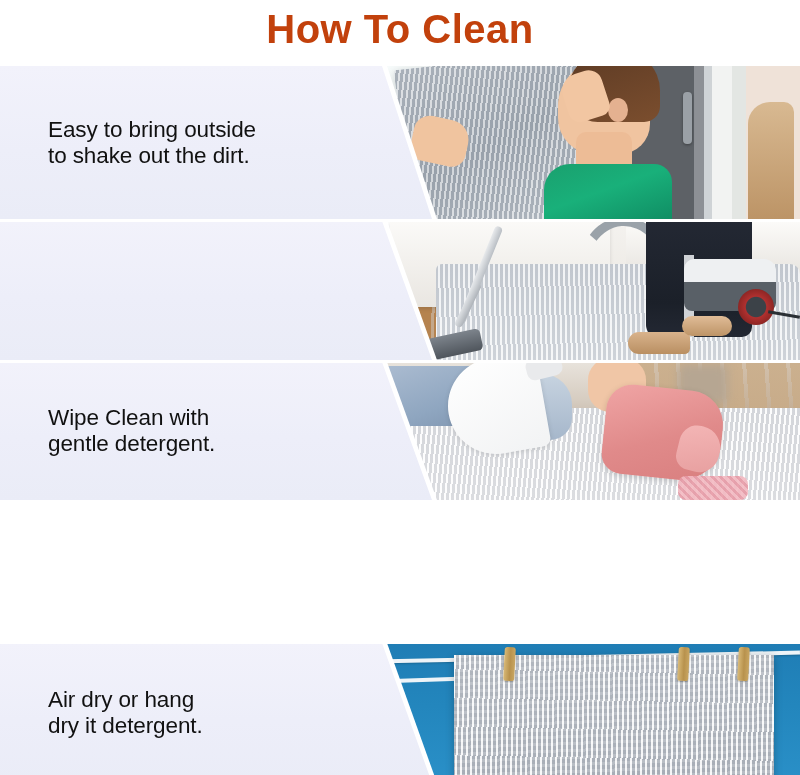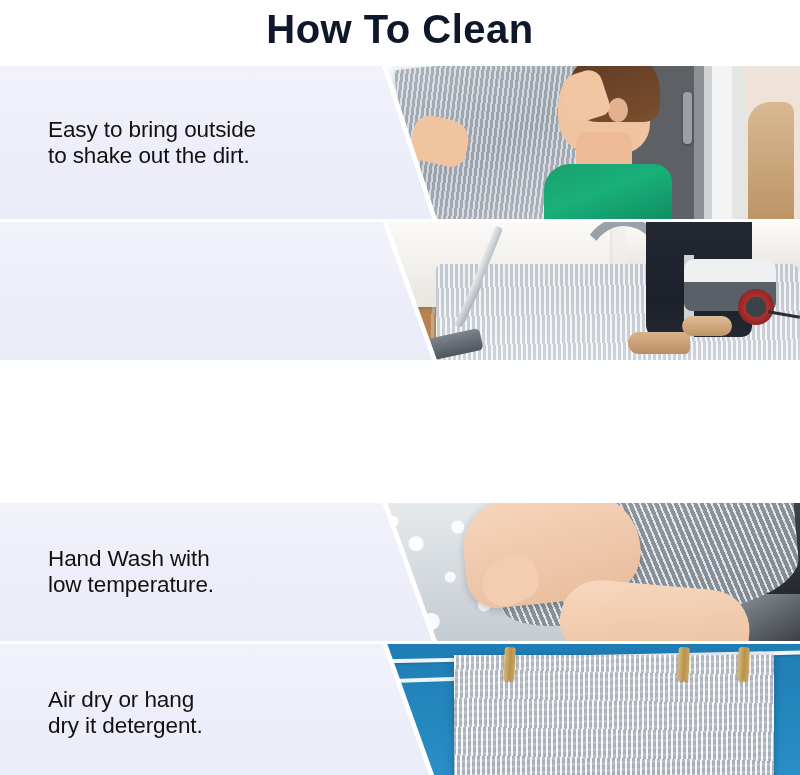--- a/index.html
+++ b/index.html
@@ -28,21 +28,21 @@
     height: 58px;
     display: flex;
     align-items: center;
     justify-content: center;
     background: #ffffff;
   }
   .title-text {
     font-size: 40px;
     font-weight: bold;
     letter-spacing: 0.5px;
-    color: #0f172a;
+    color: #c2410c;
     line-height: 1;
     white-space: nowrap;
   }
 
   
   .rows {
     position: absolute;
     top: 66px; left: 0;
     width: 800px;
     height: 717px;
@@ -510,38 +510,43 @@
           <div class="s2-shoe1"></div>
           <div class="s2-shoe2"></div>
           <div class="s2-vac"></div>
           <div class="s2-vac-wheel"></div>
           <div class="s2-cord"></div>
         </div>
       </div>
       <div class="photo-edge"></div>
     </div>
 
-
-    <div class="row r3">
+    <div class="row r2">
       <div class="row-bg"></div>
-      <div class="caption">Hand Wash with
-low temperature.</div>
+      <div class="caption">Wipe Clean with
+gentle detergent.</div>
       <div class="photo">
         <div class="photo-inner">
-          <div class="s4-bg"></div>
-          <div class="s4-suds"></div>
-          <div class="s4-dark"></div>
-          <div class="s4-rug"></div>
-          <div class="s4-hand1"></div>
-          <div class="s4-thumb"></div>
-          <div class="s4-hand2"></div>
+          <div class="s3-bg"></div>
+          <div class="s3-floor"></div>
+          <div class="s3-blur1"></div>
+          <div class="s3-rug"></div>
+          <div class="s3-jeans"></div>
+          <div class="s3-jeans2"></div>
+          <div class="s3-bottle"></div>
+          <div class="s3-nozzle"></div>
+          <div class="s3-arm"></div>
+          <div class="s3-glove"></div>
+          <div class="s3-glove-cuff"></div>
+          <div class="s3-cloth"></div>
         </div>
       </div>
       <div class="photo-edge"></div>
     </div>
+
 
     <div class="row r4">
       <div class="row-bg"></div>
       <div class="caption">Air dry or hang
 dry it detergent.</div>
       <div class="photo">
         <div class="photo-inner">
           <div class="s5-bg"></div>
           <div class="s5-line2"></div>
           <div class="s5-line"></div>

